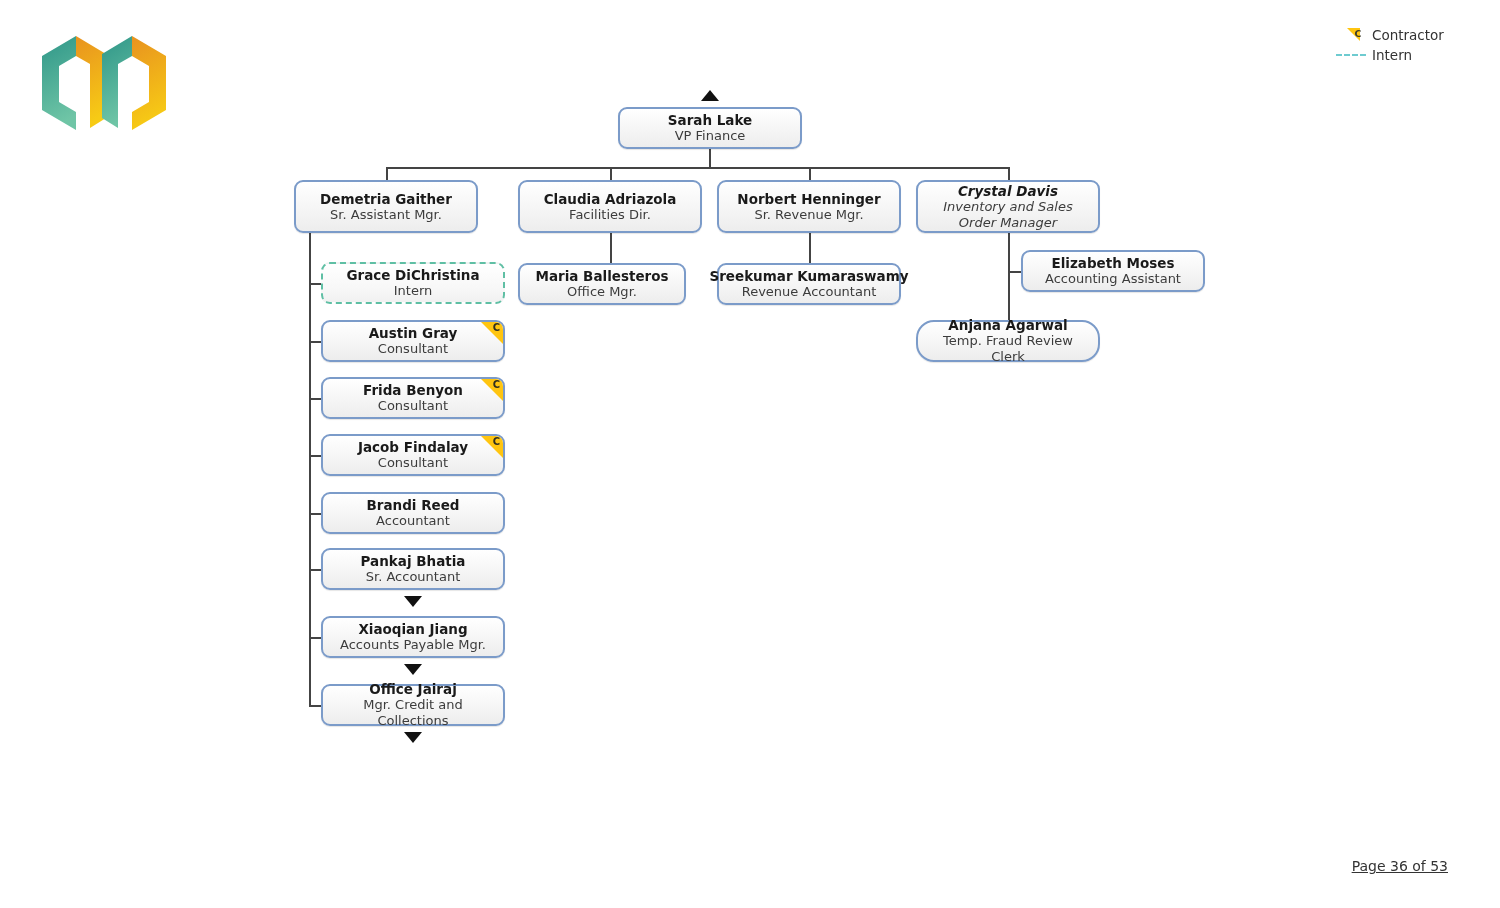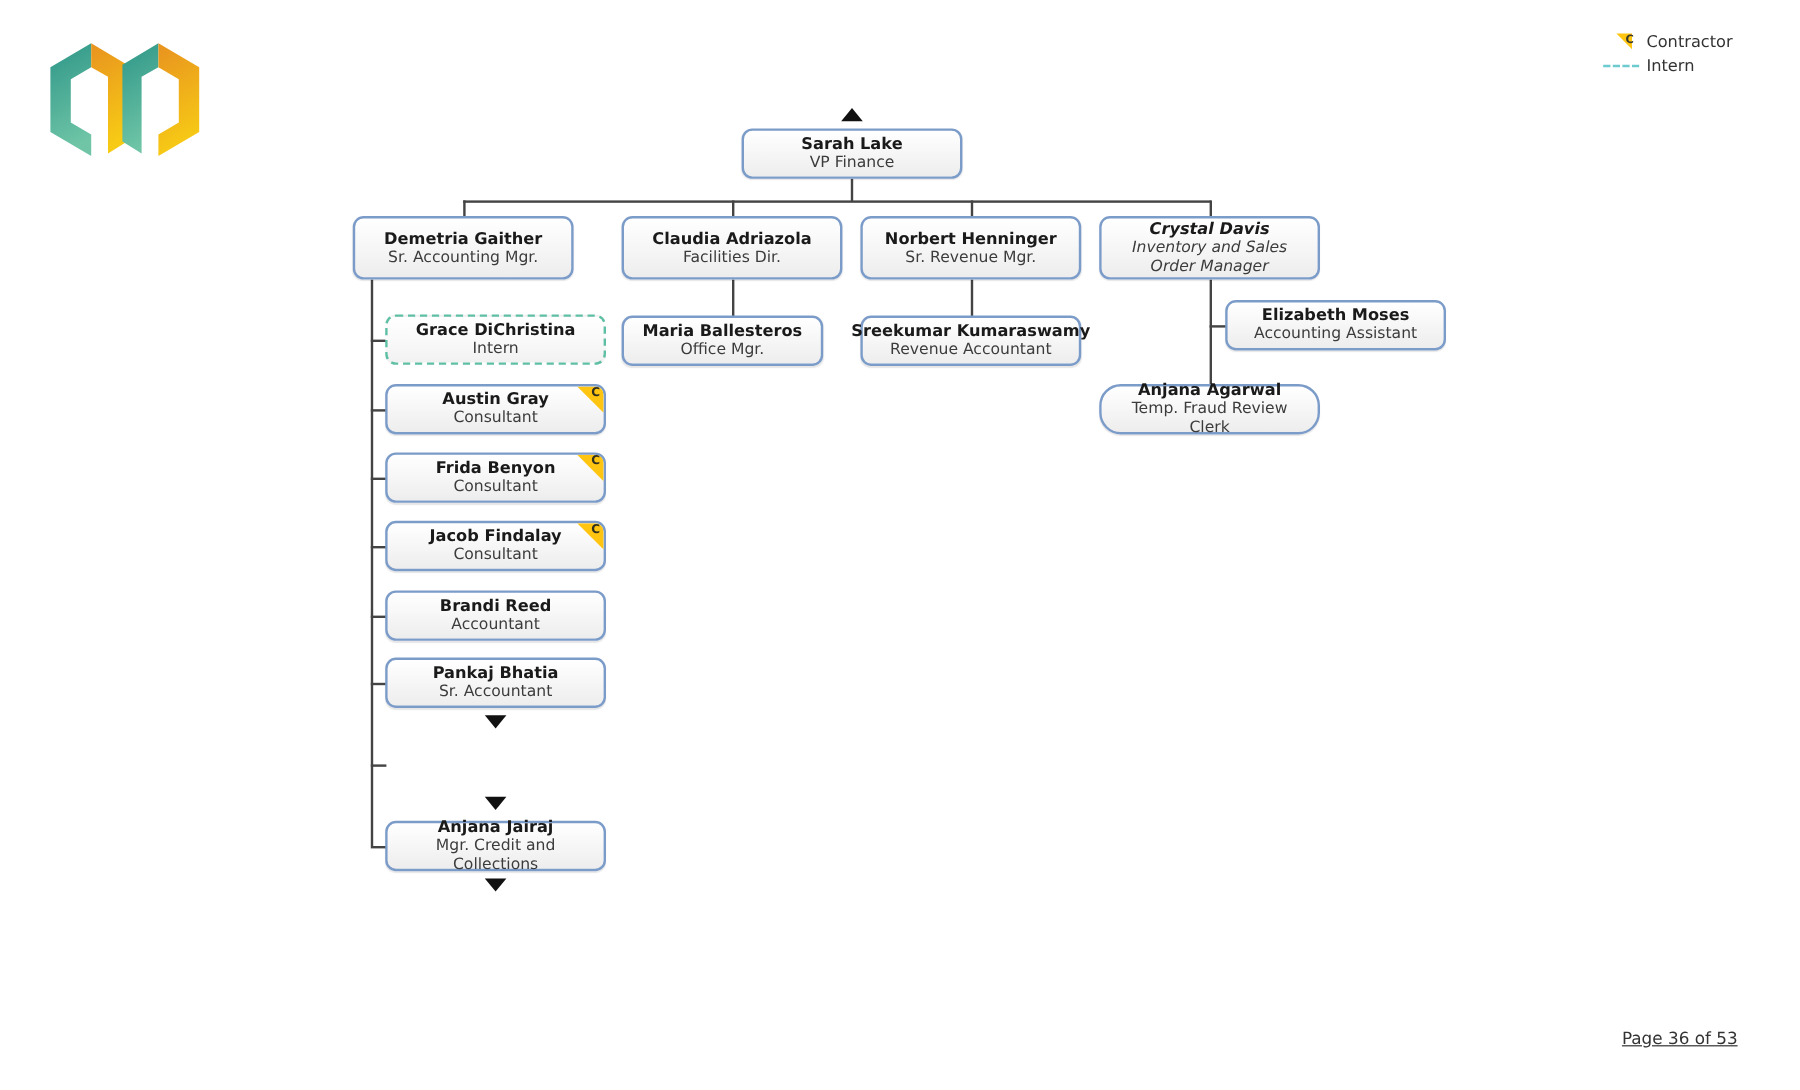--- a/index.html
+++ b/index.html
@@ -250,21 +250,21 @@
     <div class="conn h" style="left: 309px; top: 705px; width: 13px;"></div>
     <div class="conn v" style="left: 1008px; top: 233px; height: 88px;"></div>
     <div class="conn h" style="left: 1008px; top: 271px; width: 14px;"></div>
     <div class="node" style="left: 618px; top: 107px; width: 184px; height: 42px;">
       <div class="nm">Sarah Lake</div>
       <div class="ti">VP Finance</div>
     </div>
     <div class="arrow up" style="left: 701px; top: 90px;"></div>
     <div class="node" style="left: 294px; top: 180px; width: 184px; height: 53px;">
       <div class="nm">Demetria Gaither</div>
-      <div class="ti">Sr. Accounting Mgr.</div>
+      <div class="ti">Sr. Assistant Mgr.</div>
     </div>
     <div class="node" style="left: 518px; top: 180px; width: 184px; height: 53px;">
       <div class="nm">Claudia Adriazola</div>
       <div class="ti">Facilities Dir.</div>
     </div>
     <div class="node" style="left: 717px; top: 180px; width: 184px; height: 53px;">
       <div class="nm">Norbert Henninger</div>
       <div class="ti">Sr. Revenue Mgr.</div>
     </div>
     <div class="node" style="left: 916px; top: 180px; width: 184px; height: 53px; font-style: italic;">
@@ -301,23 +301,27 @@
     </div>
     <div class="node" style="left: 321px; top: 492px; width: 184px; height: 42px;">
       <div class="nm">Brandi Reed</div>
       <div class="ti">Accountant</div>
     </div>
     <div class="node" style="left: 321px; top: 548px; width: 184px; height: 42px;">
       <div class="nm">Pankaj Bhatia</div>
       <div class="ti">Sr. Accountant</div>
     </div>
     <div class="arrow down" style="left: 404px; top: 596px;"></div>
+    <div class="node" style="left: 321px; top: 616px; width: 184px; height: 42px;">
+      <div class="nm">Xiaoqian Jiang</div>
+      <div class="ti">Accounts Payable Mgr.</div>
+    </div>
     <div class="arrow down" style="left: 404px; top: 664px;"></div>
     <div class="node" style="left: 321px; top: 684px; width: 184px; height: 42px;">
-      <div class="nm">Anjana Jairaj</div>
+      <div class="nm">Office Jairaj</div>
       <div class="ti">Mgr. Credit and Collections</div>
     </div>
     <div class="arrow down" style="left: 404px; top: 732px;"></div>
     <div class="node" style="left: 518px; top: 263px; width: 168px; height: 42px;">
       <div class="nm">Maria Ballesteros</div>
       <div class="ti">Office Mgr.</div>
     </div>
     <div class="node" style="left: 717px; top: 263px; width: 184px; height: 42px;">
       <div class="nm">Sreekumar Kumaraswamy</div>
       <div class="ti">Revenue Accountant</div>

